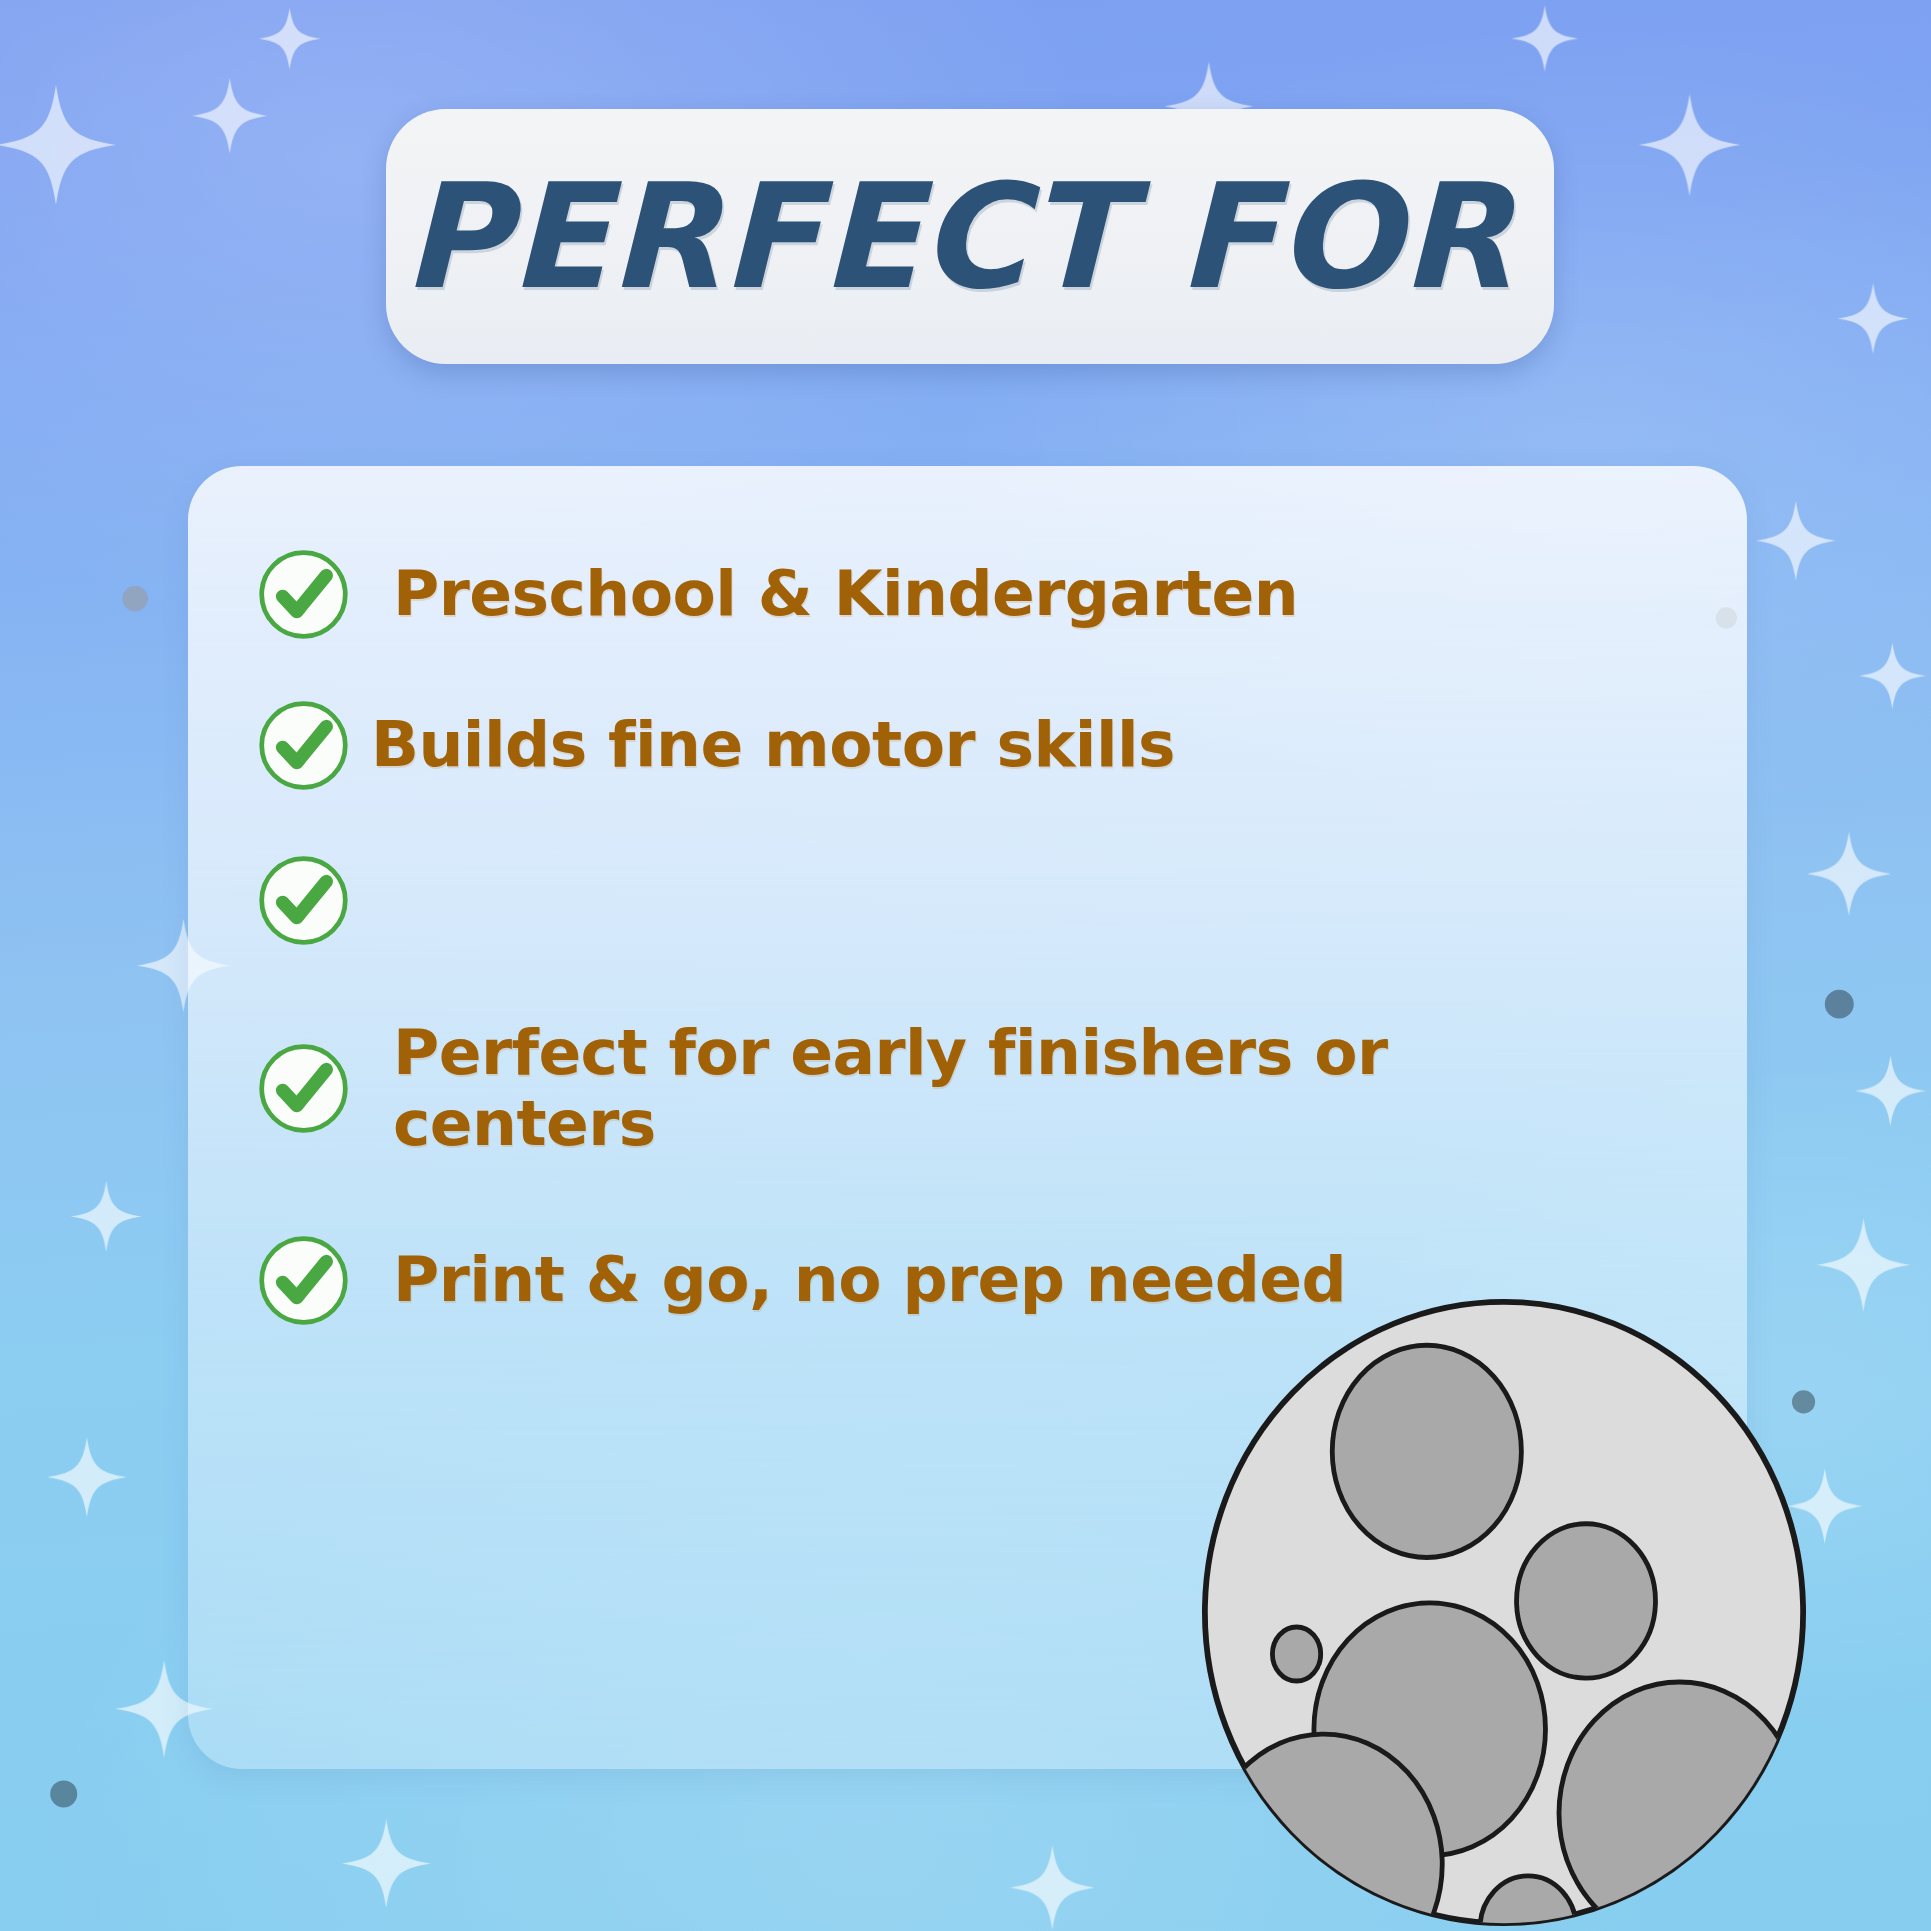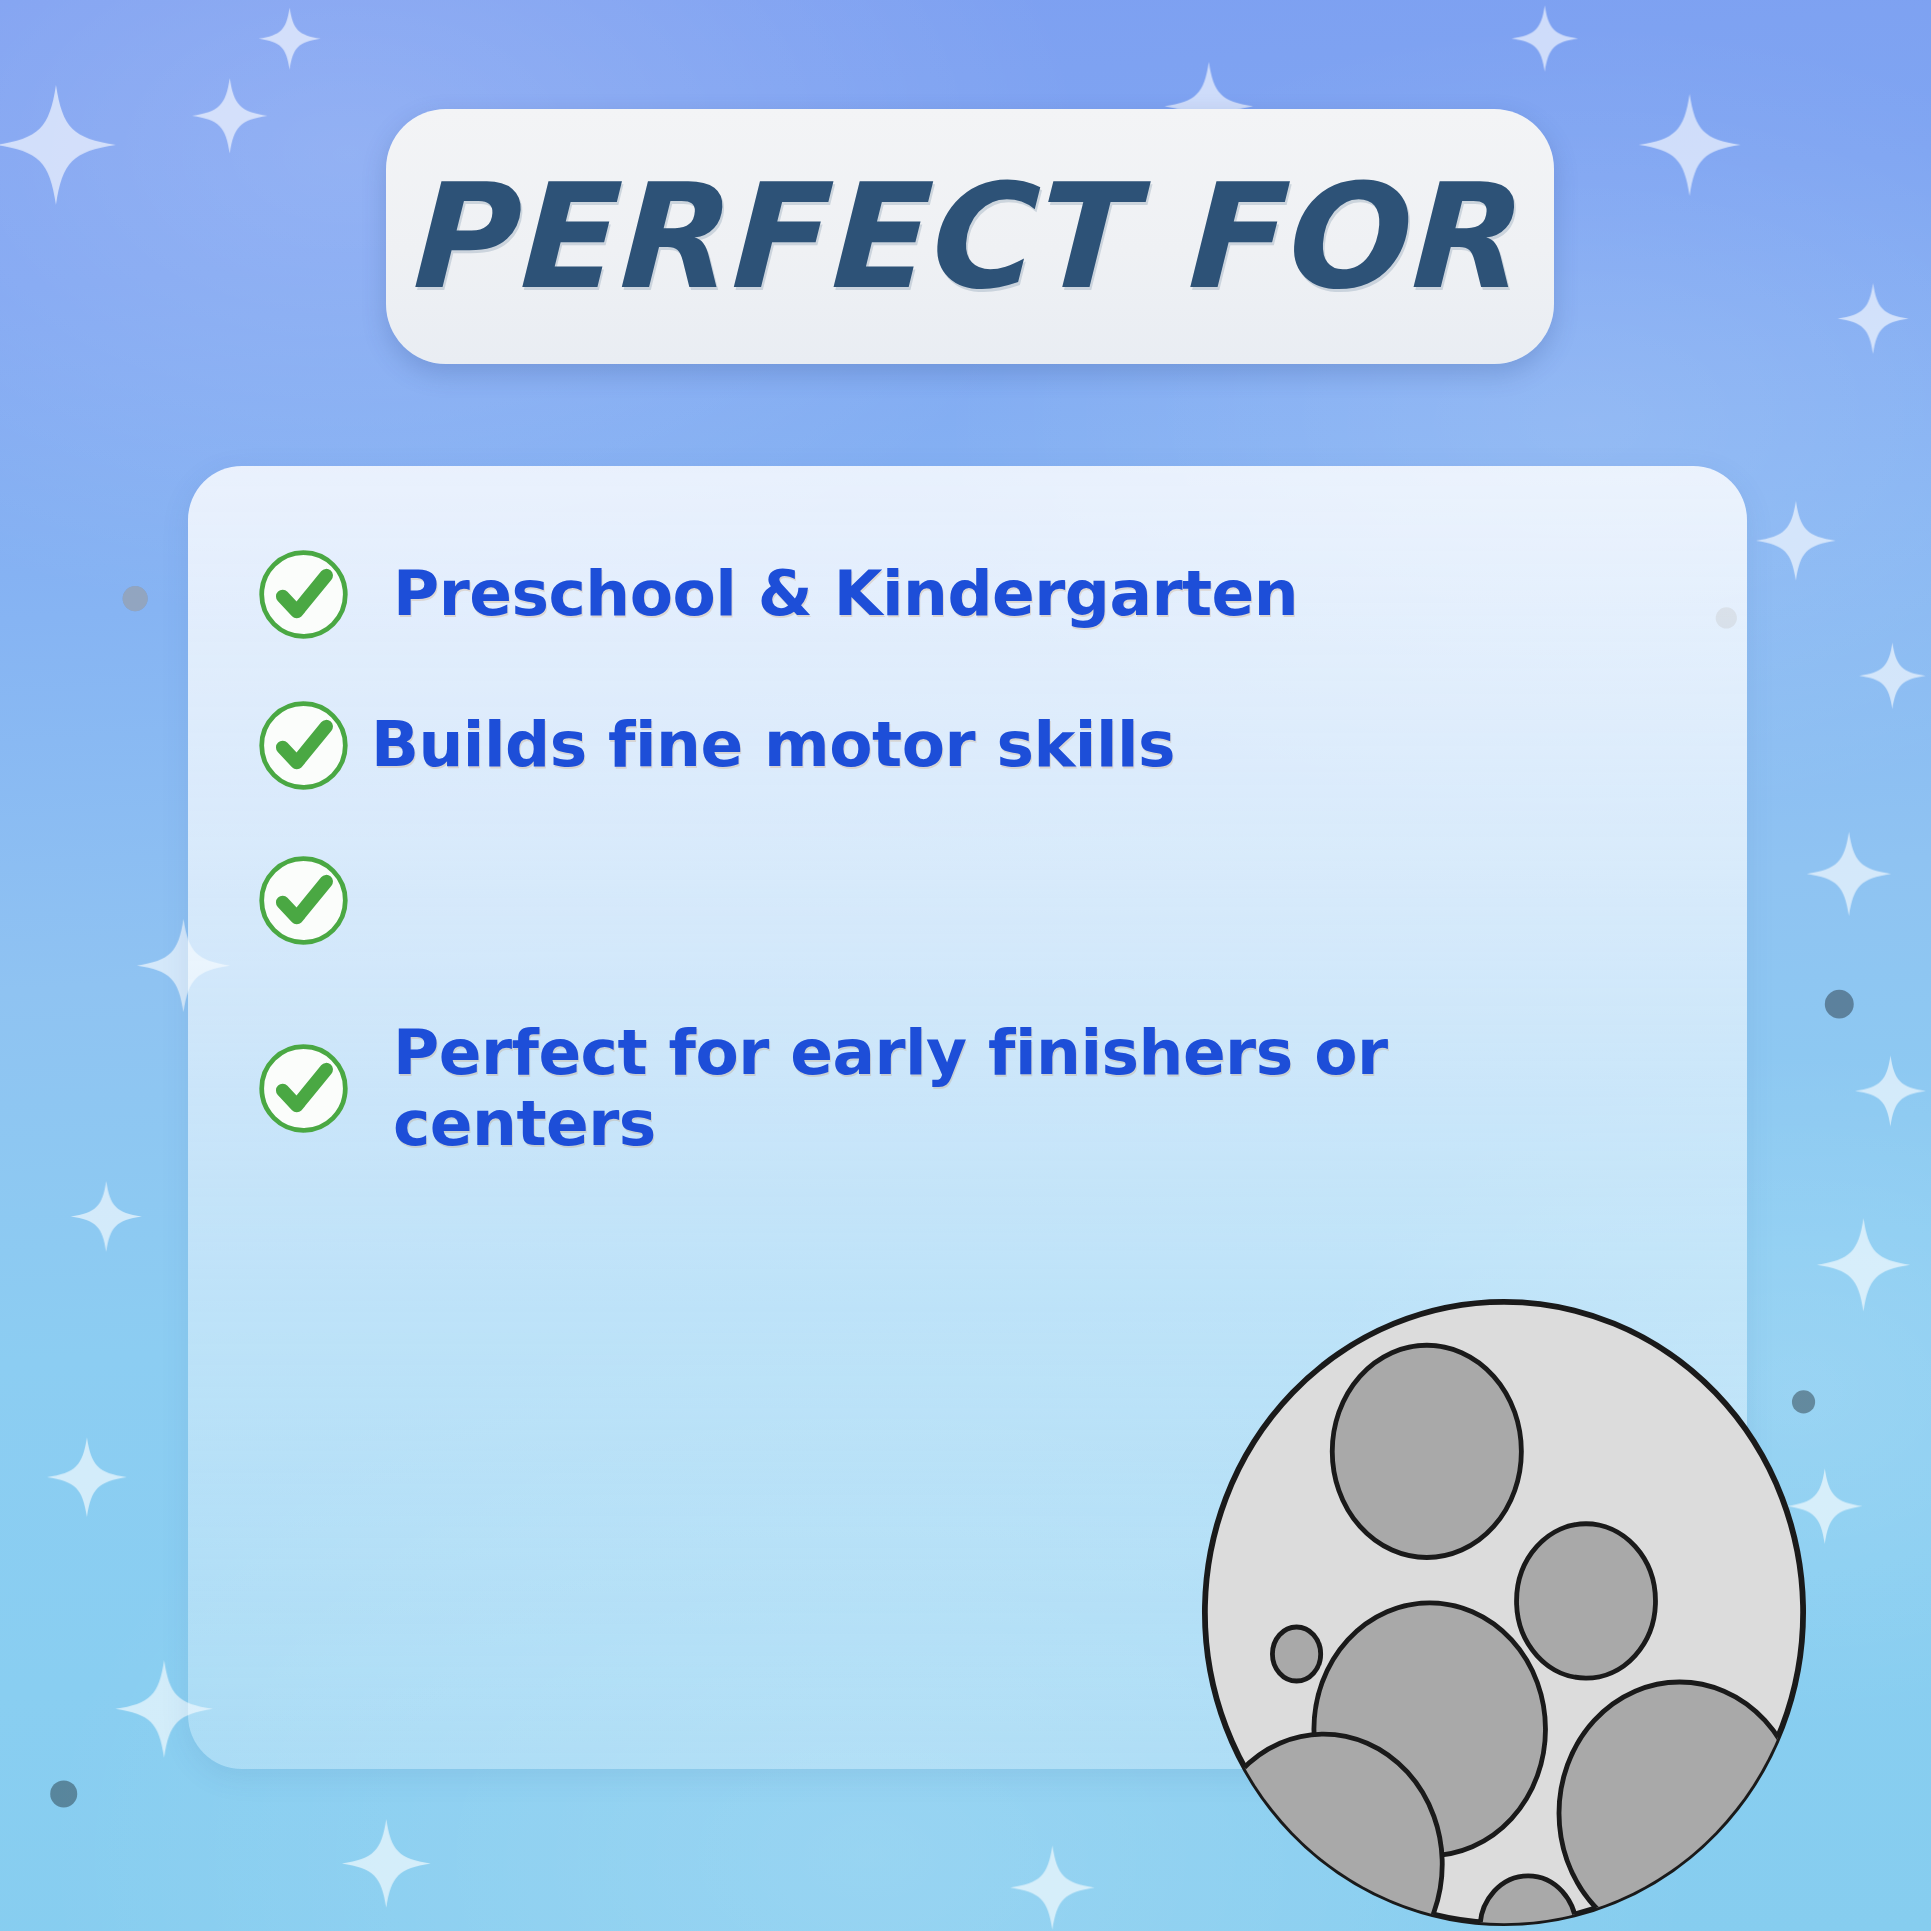--- a/index.html
+++ b/index.html
@@ -71,21 +71,21 @@
   .benefit-row.r4{margin-bottom:74px;}
   .benefit-row.r5{margin-bottom:0;}
 
   .check-icon{
     flex:0 0 auto;width:95px;height:95px;display:block;
   }
   .benefit-text{
     font-family:"DejaVu Sans",sans-serif;
     font-size:63px;
     font-weight:700;
-    color:#1d4ed8;
+    color:#a16207;
     line-height:1.12;
     letter-spacing:-0.5px;
     max-width:1023px;
     text-shadow:1px 1.9px 0 rgba(190,110,25,.18);
   }
 
   
   #moon{
     position:absolute;left:1200px;top:1297px;width:608px;height:632px;
     pointer-events:none;
@@ -170,20 +170,27 @@
   </div>
 
   <div class="benefit-row r4">
     <svg class="check-icon" viewBox="0 0 100 100">
       <circle cx="50" cy="50" r="44" fill="#fbfdfb" stroke="#4aa843" stroke-width="5"></circle>
       <path d="M28 52 L43 68 L74 30" fill="none" stroke="#4aa843" stroke-width="14" stroke-linecap="round" stroke-linejoin="round"></path>
     </svg>
     <div class="benefit-text">Perfect for early finishers or centers</div>
   </div>
 
+  <div class="benefit-row r5">
+    <svg class="check-icon" viewBox="0 0 100 100">
+      <circle cx="50" cy="50" r="44" fill="#fbfdfb" stroke="#4aa843" stroke-width="5"></circle>
+      <path d="M28 52 L43 68 L74 30" fill="none" stroke="#4aa843" stroke-width="14" stroke-linecap="round" stroke-linejoin="round"></path>
+    </svg>
+    <div class="benefit-text">Print &amp; go, no prep needed</div>
+  </div>
 
 </div>
 
 <svg id="moon" viewBox="0 0 630 655">
   <defs>
     <clipPath id="moonClip">
       <ellipse cx="315" cy="327" rx="310" ry="322"></ellipse>
     </clipPath>
   </defs>
   <ellipse cx="315" cy="327" rx="310" ry="322" fill="#dcdcdc" stroke="#1a1a1a" stroke-width="6"></ellipse>

